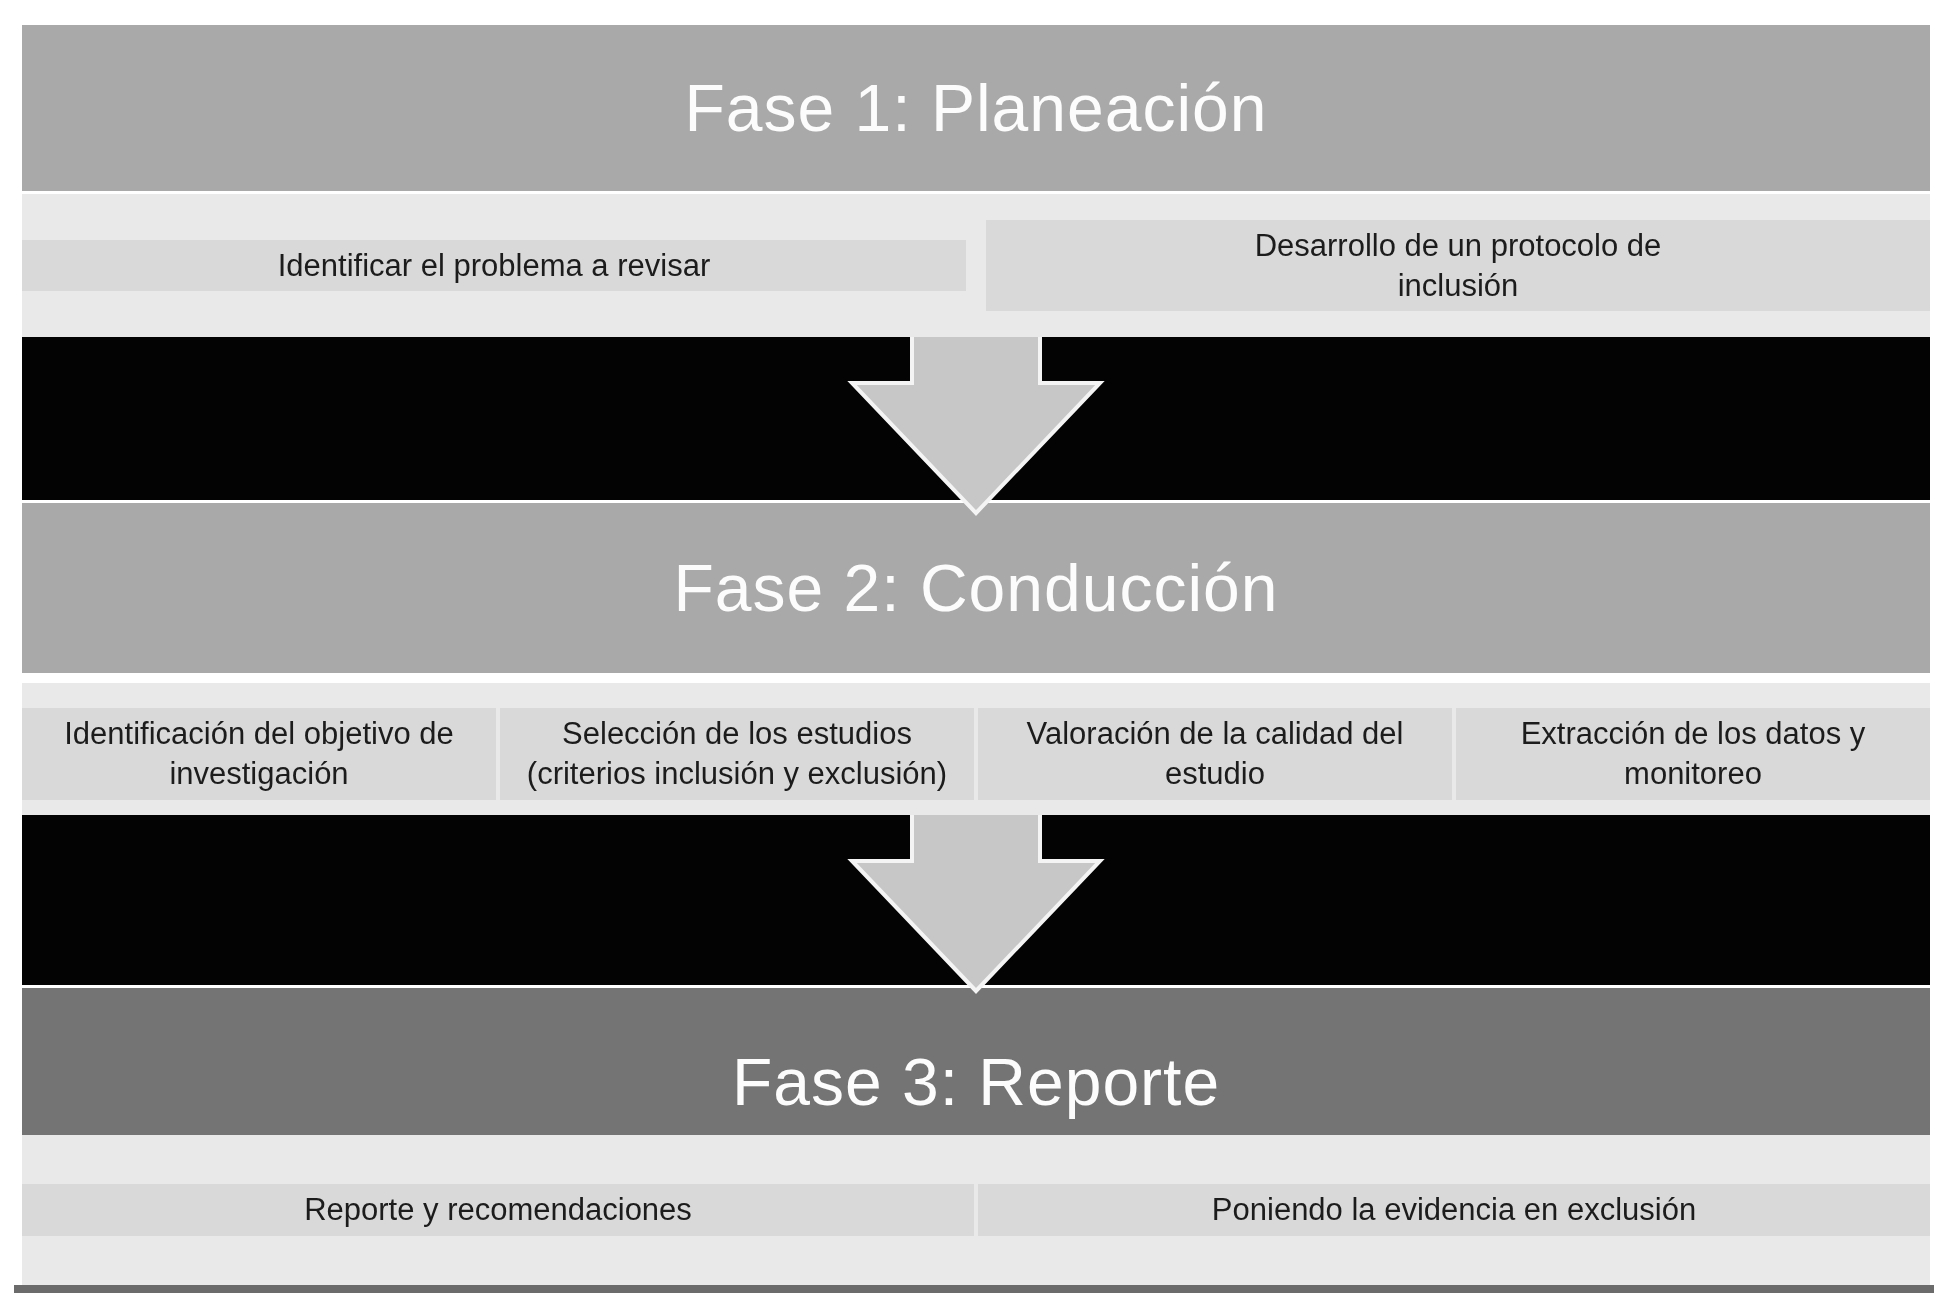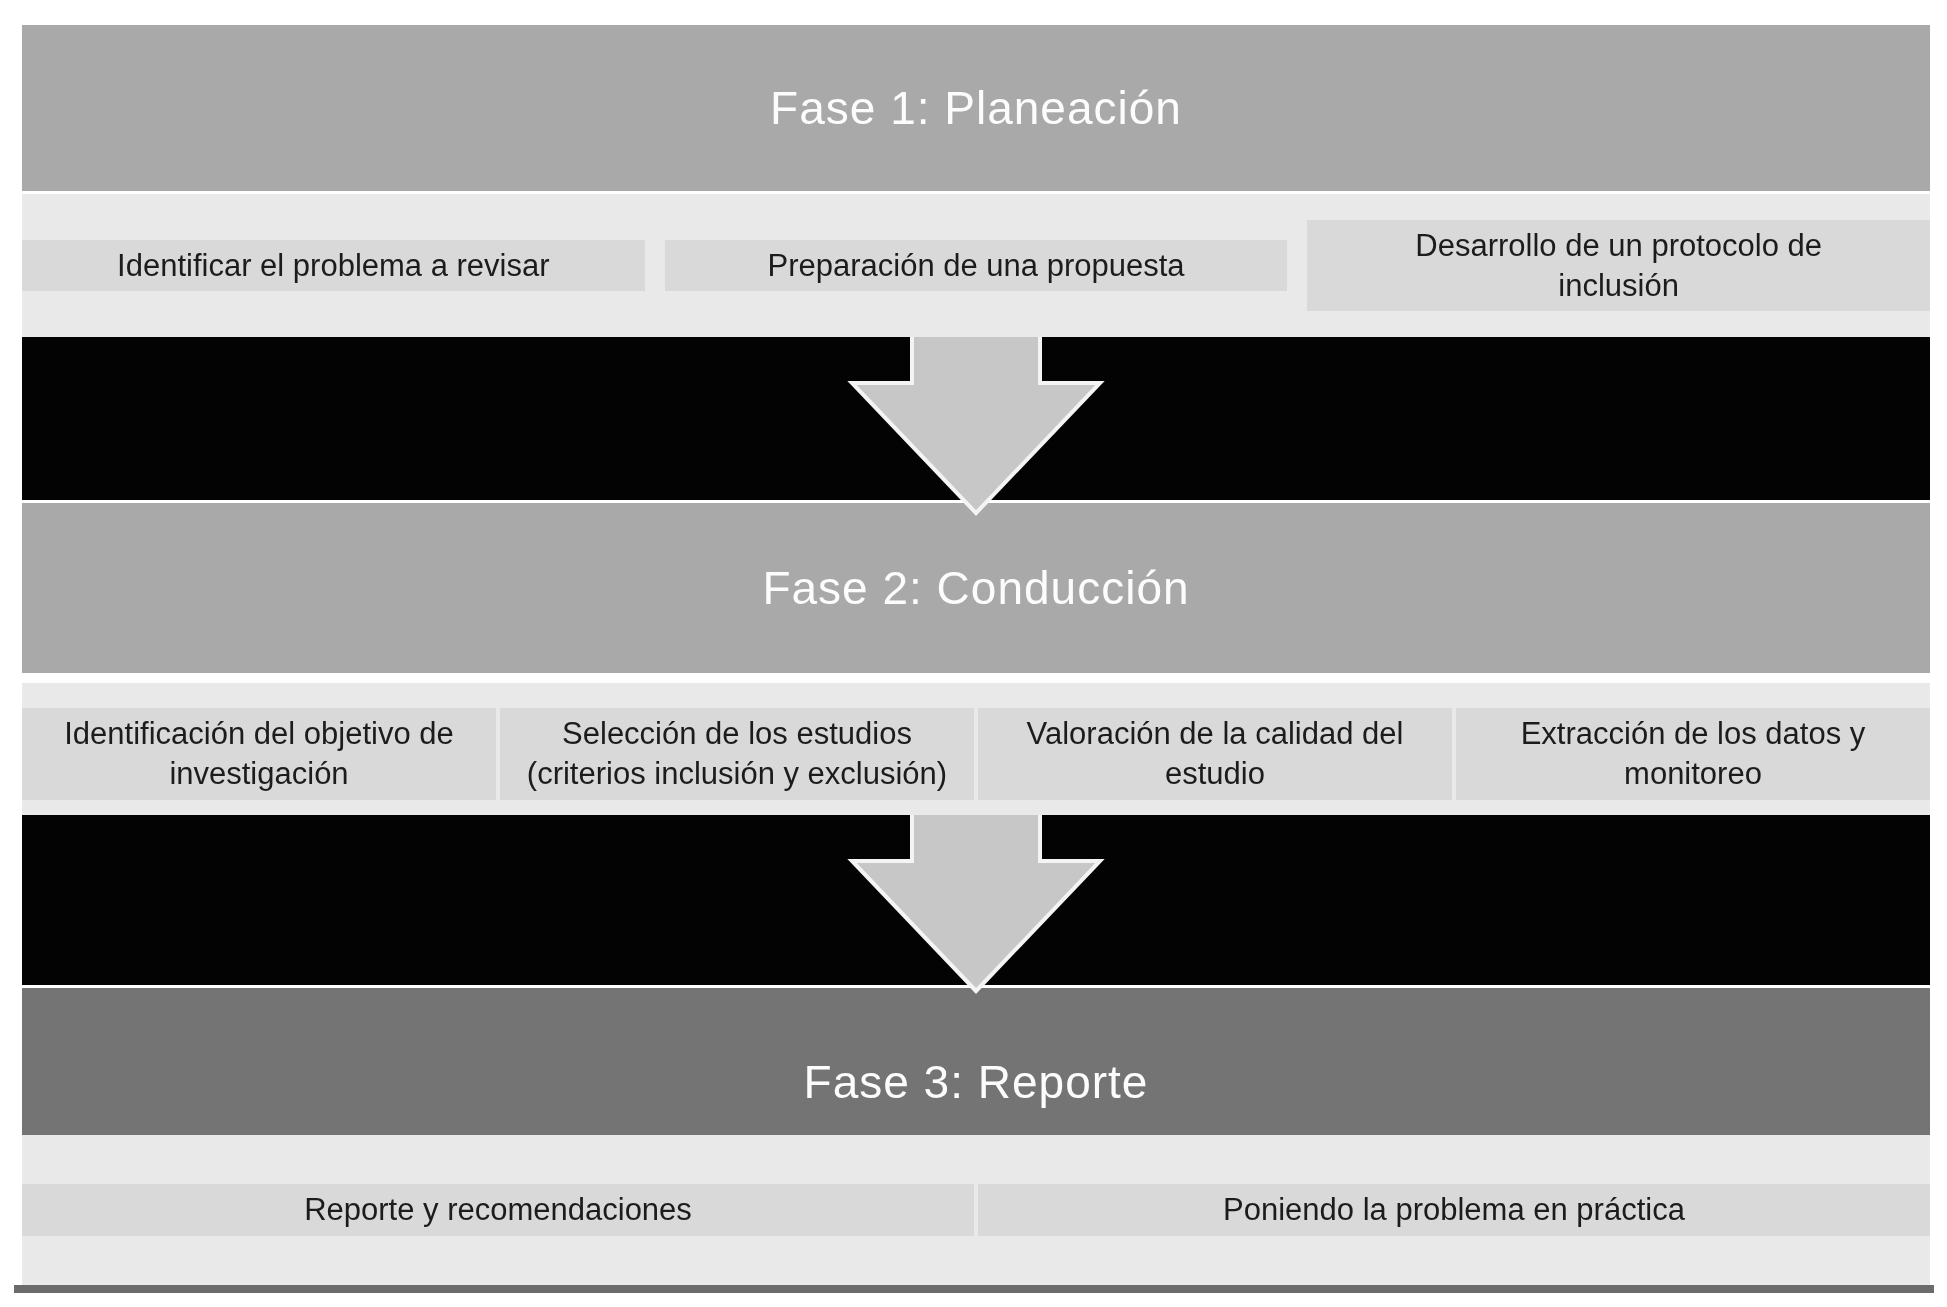--- a/index.html
+++ b/index.html
@@ -17,21 +17,21 @@
     width: 1908px;
     display: flex;
     align-items: center;
     justify-content: center;
   }
   
   .phase-header { background: var(--phase_header_bg, #a9a9a9); }
   .phase-header.dark { background: var(--phase3_header_bg, #747474); }
   .phase-title {
     color: var(--title_text, #fcfcfc);
-    font-size: 46px;
+    font-size: 66px;
     font-weight: 400;
     letter-spacing: 1px;
     white-space: nowrap;
     text-align: center;
   }
   #fase1-header { top: 25px;  height: 166px; }
   #fase2-header { top: 503px; height: 170px; }
   #fase3-header { top: 988px; height: 188px; }
   
   .step-row {
@@ -98,23 +98,20 @@
 
   <div class="band phase-header" id="fase1-header">
     <div class="phase-title">Fase 1: Planeación</div>
   </div>
 
   <div class="band step-row" id="row1">
     <div class="cell">
       <span>Identificar el problema a revisar</span>
     </div>
     <div class="cell">
-      <span>Preparación de una propuesta</span>
-    </div>
-    <div class="cell">
       <span>Desarrollo de un protocolo de inclusión</span>
     </div>
   </div>
 
   <div class="transition" id="black1">
     <svg class="arrow-svg" viewBox="0 0 260 180" preserveAspectRatio="none">
       <polygon class="arrow-shape" points="66,-5 66,46 6,46 130,176 254,46 194,46 194,-5"></polygon>
     </svg>
   </div>
 
@@ -145,19 +142,19 @@
 
   <div class="band phase-header dark" id="fase3-header">
     <div class="phase-title">Fase 3: Reporte</div>
   </div>
 
   <div class="band step-row" id="row3">
     <div class="cell">
       <span>Reporte y recomendaciones</span>
     </div>
     <div class="cell">
-      <span>Poniendo la problema en práctica</span>
+      <span>Poniendo la evidencia en exclusión</span>
     </div>
   </div>
 
   <div class="bottom-bar"></div>
 
 </div>
 
 </body></html>

